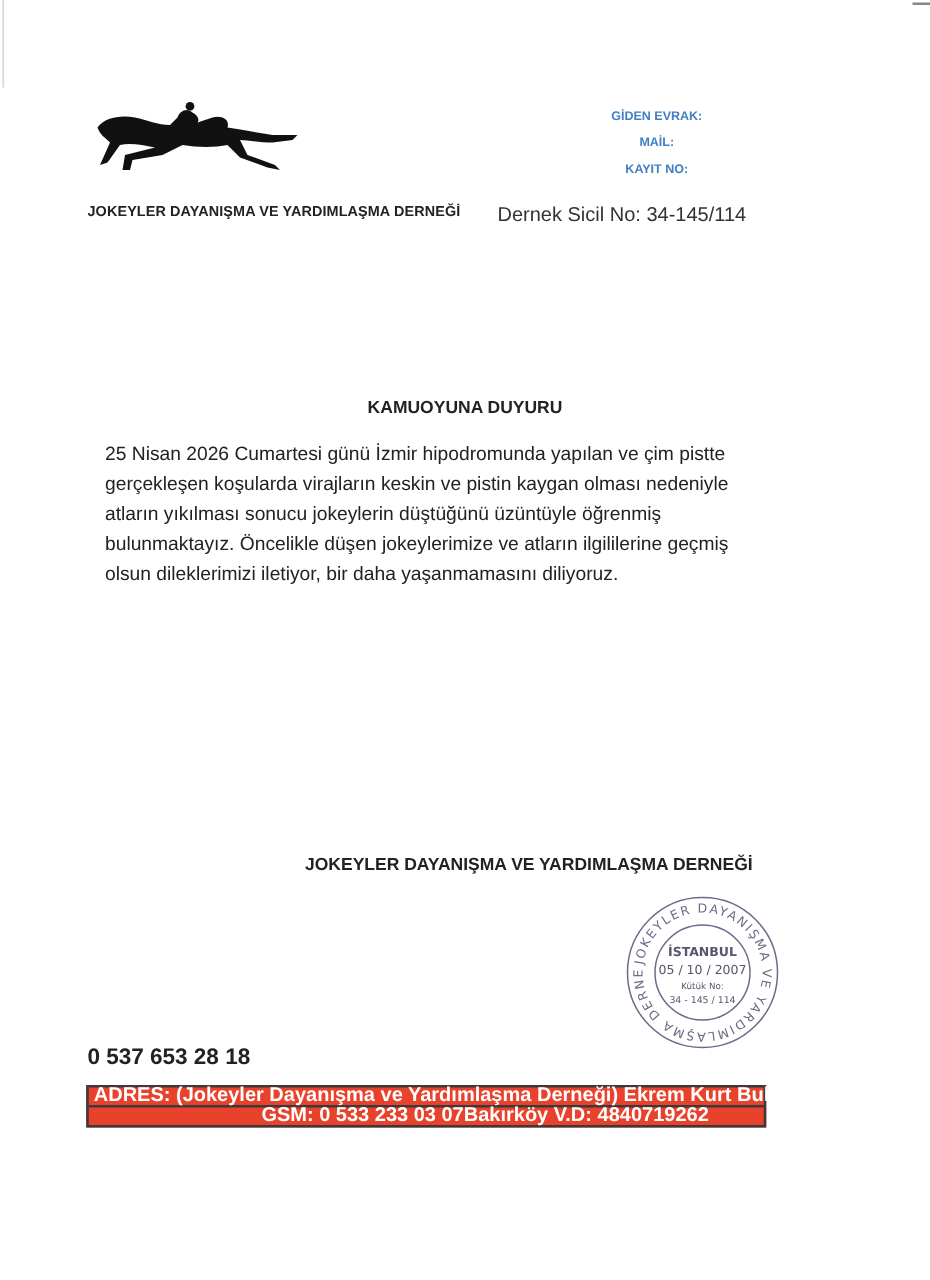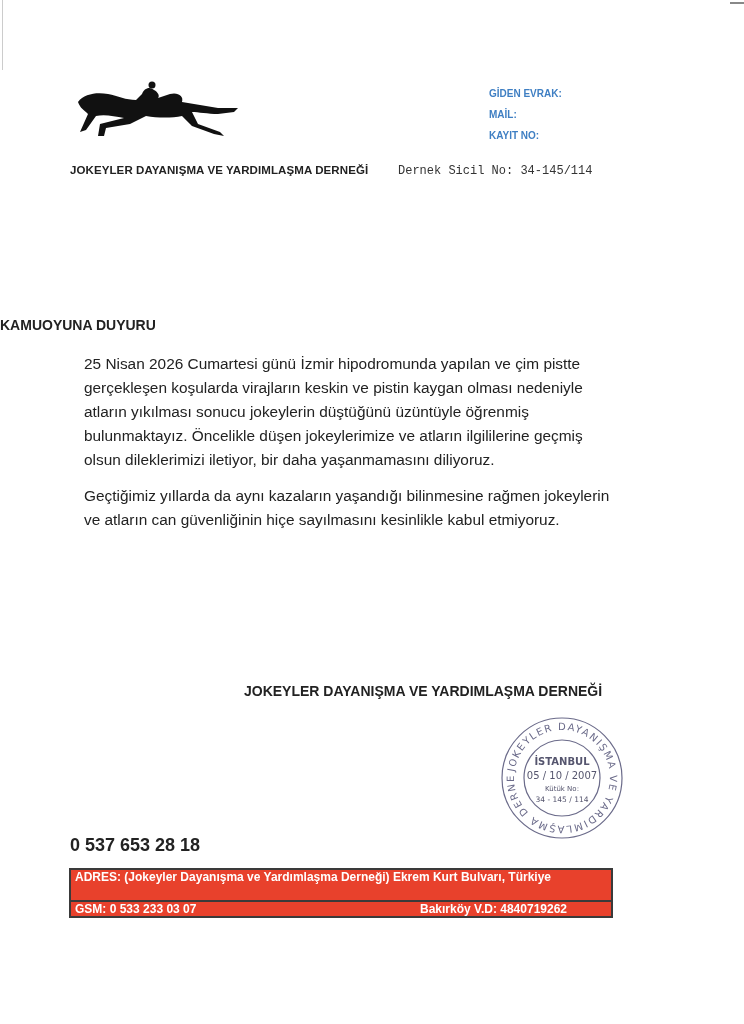--- a/index.html
+++ b/index.html
@@ -6,37 +6,37 @@
   body {
     width: 744px; height: 1024px; background: #ffffff; position: relative; overflow: hidden;
     font-family: "Liberation Sans", sans-serif; color: #222;
   }
   .page-edge-left { position: absolute; left: 2px; top: 0; width: 1px; height: 70px; background: #ccc; }
   .page-edge-right { position: absolute; right: 0; top: 2px; width: 14px; height: 2px; background: #888; }
   .logo { position: absolute; left: 74px; top: 80px; width: 170px; height: 62px; }
   .org-header {
     position: absolute; left: 70px; top: 164px; font-size: 11.5px; font-weight: bold; color: #222; letter-spacing: 0.1px;
   }
-  .meta-labels { position: absolute; left: 489px; top: 83px; font-size: 10px; font-weight: bold; color: #3f7fc3; line-height: 21px; }
-  .registry { position: absolute; left: 398px; top: 164px; font-size: 12px; color: #333; font-family: Liberation Mono, monospace; }
+  .meta-labels { position: absolute; left: 489px; top: 83px; font-size: 10px; font-weight: bold; color: #3f7fc3; line-height: 21px; text-align: center; }
+  .registry { position: absolute; left: 398px; top: 164px; font-size: 16px; color: #333; }
   .title {
-    position: absolute; left: 0; width: 744px; top: 317px; font-size: 14px; font-weight: bold; color: #222;
+    position: absolute; left: 0; width: 744px; top: 317px; text-align: center; font-size: 14px; font-weight: bold; color: #222;
   }
   .body { position: absolute; left: 84px; top: 352px; width: 530px; font-size: 15.4px; line-height: 24px; color: #222; }
   .body p { margin: 0 0 12px 0; }
   .signature { position: absolute; left: 244px; top: 683px; font-size: 14px; font-weight: bold; color: #222; }
   .stamp { position: absolute; left: 499px; top: 715px; width: 126px; height: 126px; }
   .phone { position: absolute; left: 70px; top: 835px; font-size: 18px; font-weight: bold; color: #222; }
   .footer {
     position: absolute; left: 69px; top: 868px; width: 540px; border: 2px solid #3a3a3a; background: #e8412c;
-    color: #fff; font-size: 12px; font-weight: bold;
+    color: #fff; font-size: 16px; font-weight: bold;
   }
   .footer .row { padding: 0 4px; line-height: 14px; white-space: nowrap; }
   .footer .sep { border-top: 2px solid #3a3a3a; }
-  .footer .split { display: flex; justify-content: space-between; margin-top: 16px; }
+  .footer .split { display: flex; justify-content: flex-end; }
   .footer .split span:last-child { padding-right: 40px; }
 </style>
 </head>
 <body>
 
 <div class="page-edge-left"></div>
 <div class="page-edge-right"></div>
 
 <svg class="logo" viewBox="0 0 170 62">
   <path fill="#111" d="M4,22 C10,14 22,12 34,14 C44,16 52,20 62,20 L68,14 C70,8 76,6 80,10 C84,12 86,16 84,18 L96,14 C104,12 110,16 108,22 C120,24 132,26 144,28 L164,28 L160,32 L144,34 C134,34 124,32 118,32 L124,44 L146,52 L150,56 L140,54 L118,46 L108,36 C98,38 84,38 72,36 L56,44 L32,48 L30,56 L24,56 L26,44 L50,38 C40,36 30,34 22,36 L12,50 L6,52 L14,34 C10,30 6,28 4,22 Z"></path>
@@ -50,21 +50,20 @@
   <div>MAİL:</div>
   <div>KAYIT NO:</div>
 </div>
 
 <div class="registry">Dernek Sicil No: 34-145/114</div>
 
 <div class="title">KAMUOYUNA DUYURU</div>
 
 <div class="body">
   <p>25 Nisan 2026 Cumartesi günü İzmir hipodromunda yapılan ve çim pistte gerçekleşen koşularda virajların keskin ve pistin kaygan olması nedeniyle atların yıkılması sonucu jokeylerin düştüğünü üzüntüyle öğrenmiş bulunmaktayız. Öncelikle düşen jokeylerimize ve atların ilgililerine geçmiş olsun dileklerimizi iletiyor, bir daha yaşanmamasını diliyoruz.</p>
-  <p>Geçtiğimiz yıllarda da aynı kazaların yaşandığı bilinmesine rağmen jokeylerin ve atların can güvenliğinin hiçe sayılmasını kesinlikle kabul etmiyoruz.</p>
 </div>
 
 <div class="signature">JOKEYLER DAYANIŞMA VE YARDIMLAŞMA DERNEĞİ</div>
 
 <svg class="stamp" viewBox="0 0 126 126">
   <defs>
     <path id="ringPath" d="M63,63 m-48,0 a48,48 0 1,1 96,0 a48,48 0 1,1 -96,0"></path>
   </defs>
   <circle cx="63" cy="63" r="60" fill="none" stroke="#6b6b8a" stroke-width="1.2"></circle>
   <circle cx="63" cy="63" r="38" fill="none" stroke="#6b6b8a" stroke-width="1.2"></circle>

